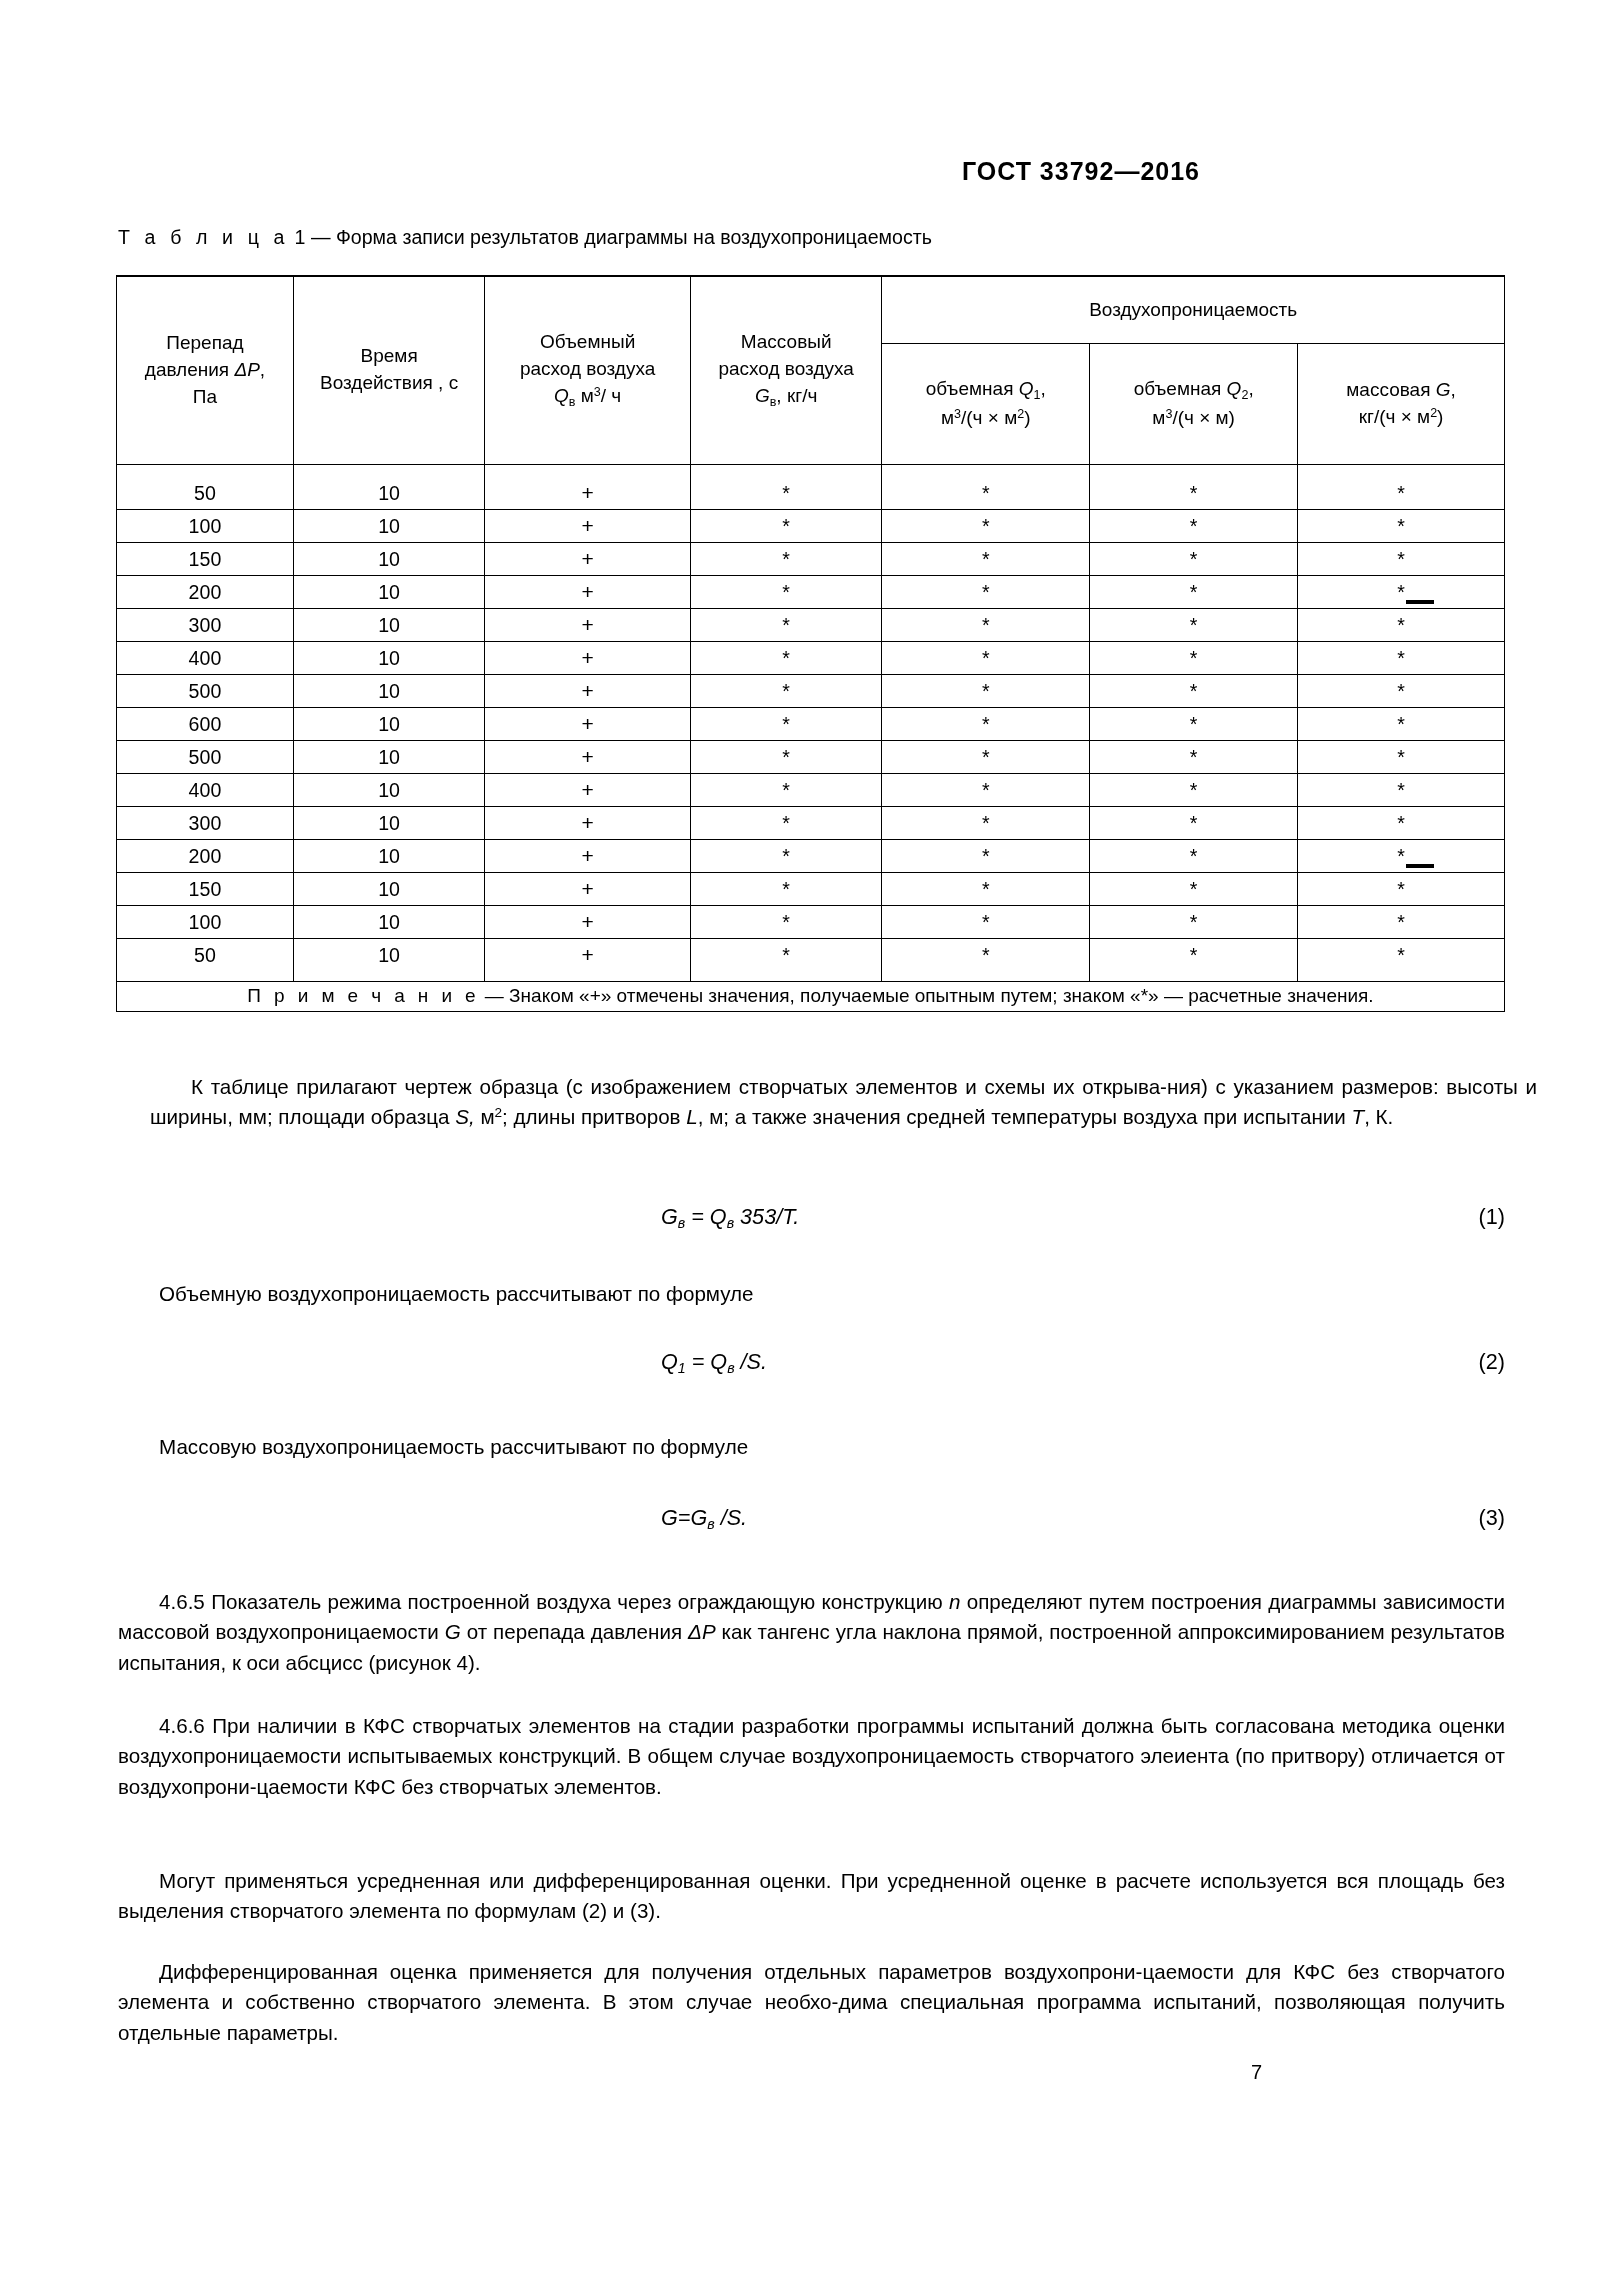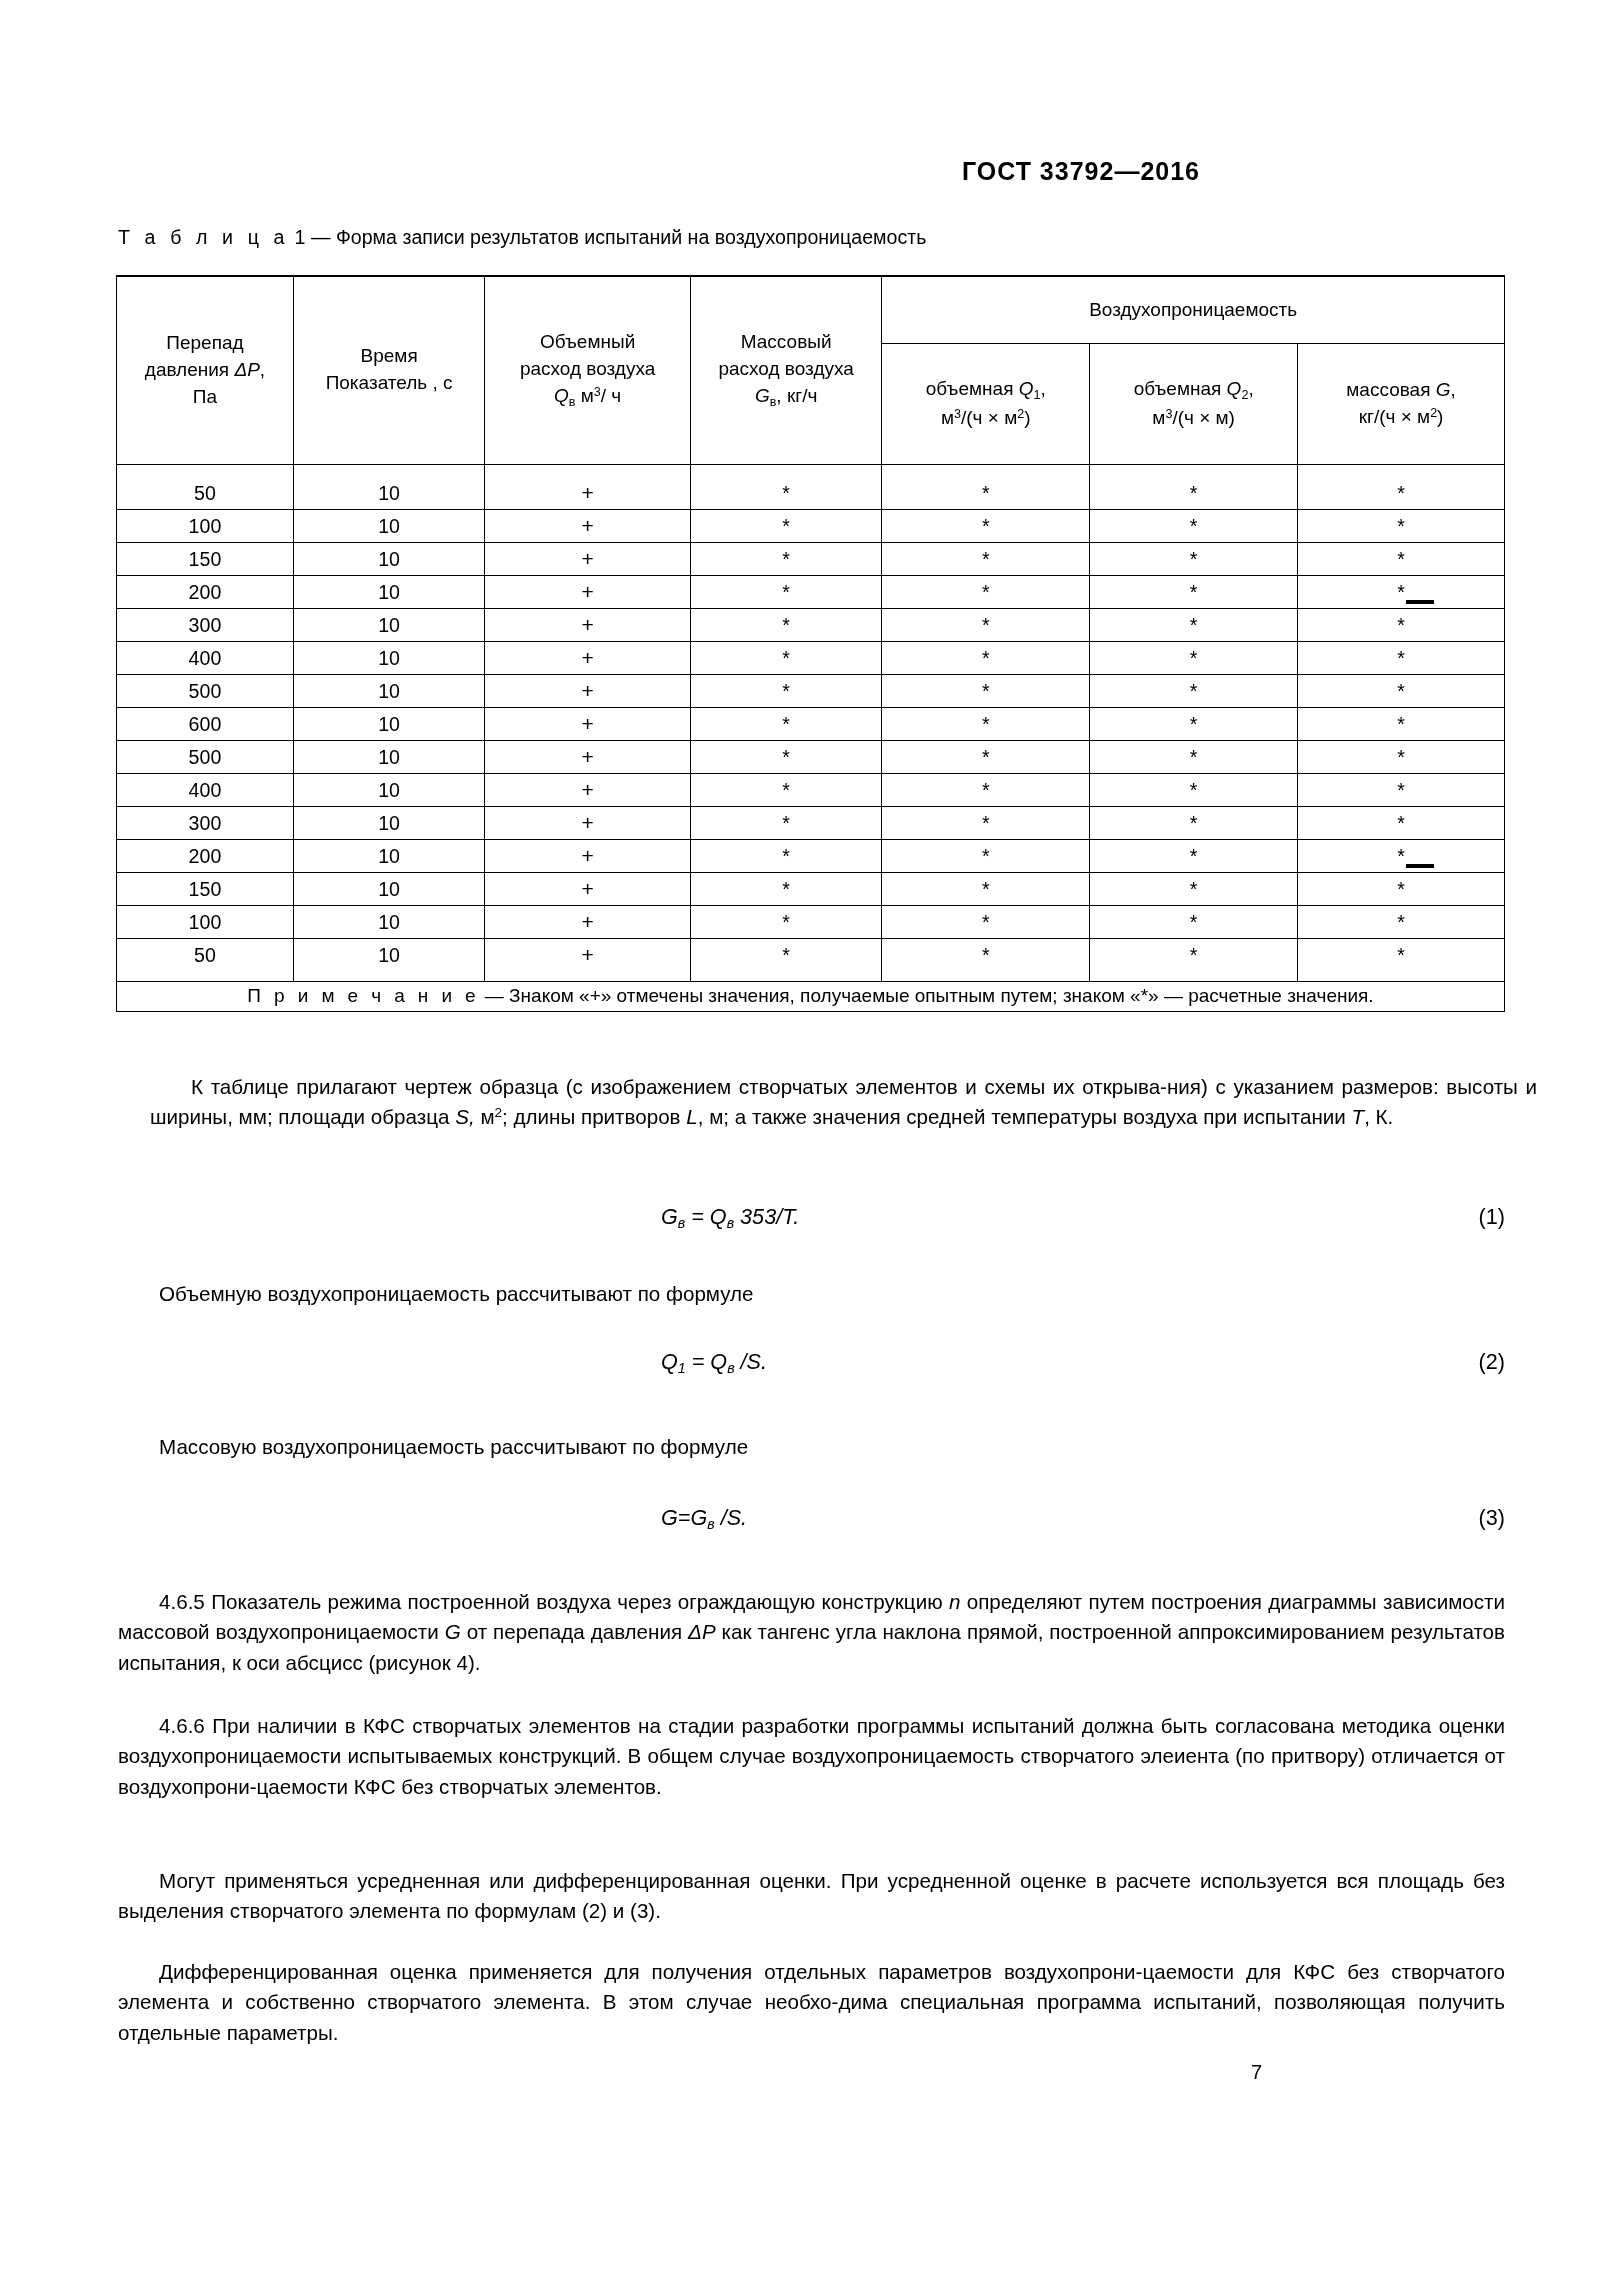--- a/index.html
+++ b/index.html
@@ -158,21 +158,21 @@
 <body>
 
 <div class="page">
 
   <div class="running-header">ГОСТ 33792—2016</div>
 
   <div class="table-caption">
     <span class="spaced">Т а б л и ц а</span>
     <span>1</span>
     <span>—</span>
-    <span>Форма записи результатов испытаний на воздухопроницаемость</span>
+    <span>Форма записи результатов диаграммы на воздухопроницаемость</span>
   </div>
 
   <div class="tbl-wrap">
     <table class="gost">
       <colgroup>
         <col style="width:160px">
         <col style="width:173px">
         <col style="width:186px">
         <col style="width:173px">
         <col style="width:188px">
@@ -181,21 +181,21 @@
       </colgroup>
       <thead>
         <tr>
           <th rowspan="2" class="head-h1 outer-top">
             <span class="hdr-block">Перепад</span>
             <span class="hdr-block"><span>давления </span><i>ΔP</i><span>,</span></span>
             <span class="hdr-block">Па</span>
           </th>
           <th rowspan="2" class="head-h1 outer-top">
             <span class="hdr-block">Время</span>
-            <span class="hdr-block">Показатель , с</span>
+            <span class="hdr-block">Воздействия , с</span>
           </th>
           <th rowspan="2" class="head-h1 outer-top">
             <span class="hdr-block">Объемный</span>
             <span class="hdr-block">расход воздуха</span>
             <span class="hdr-block"><i>Q</i><sub>в</sub><span> м</span><sup>3</sup><span>/ ч</span></span>
           </th>
           <th rowspan="2" class="head-h1 outer-top">
             <span class="hdr-block">Массовый</span>
             <span class="hdr-block">расход воздуха</span>
             <span class="hdr-block"><i>G</i><sub>в</sub><span>, кг/ч</span></span>

